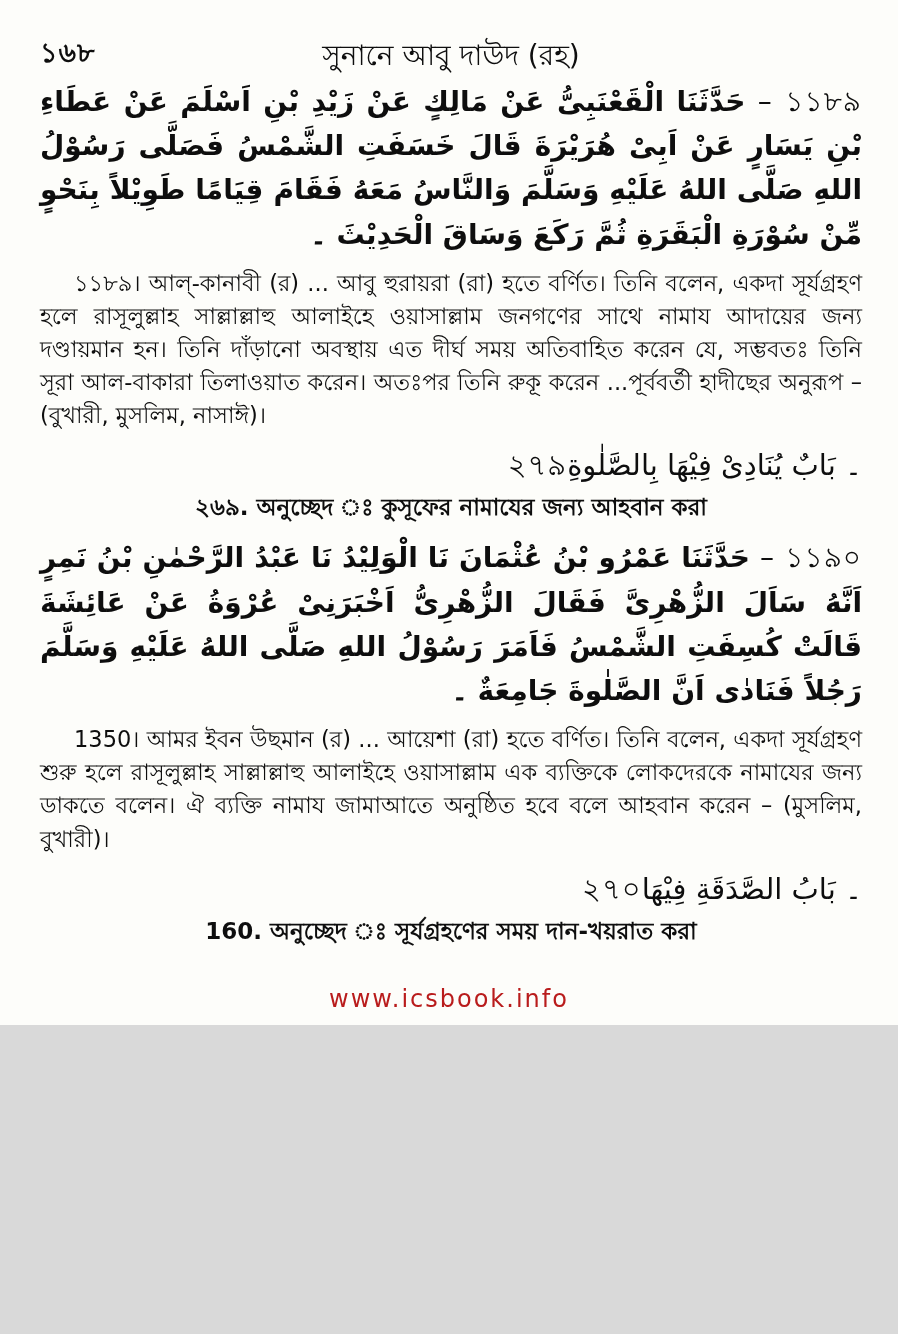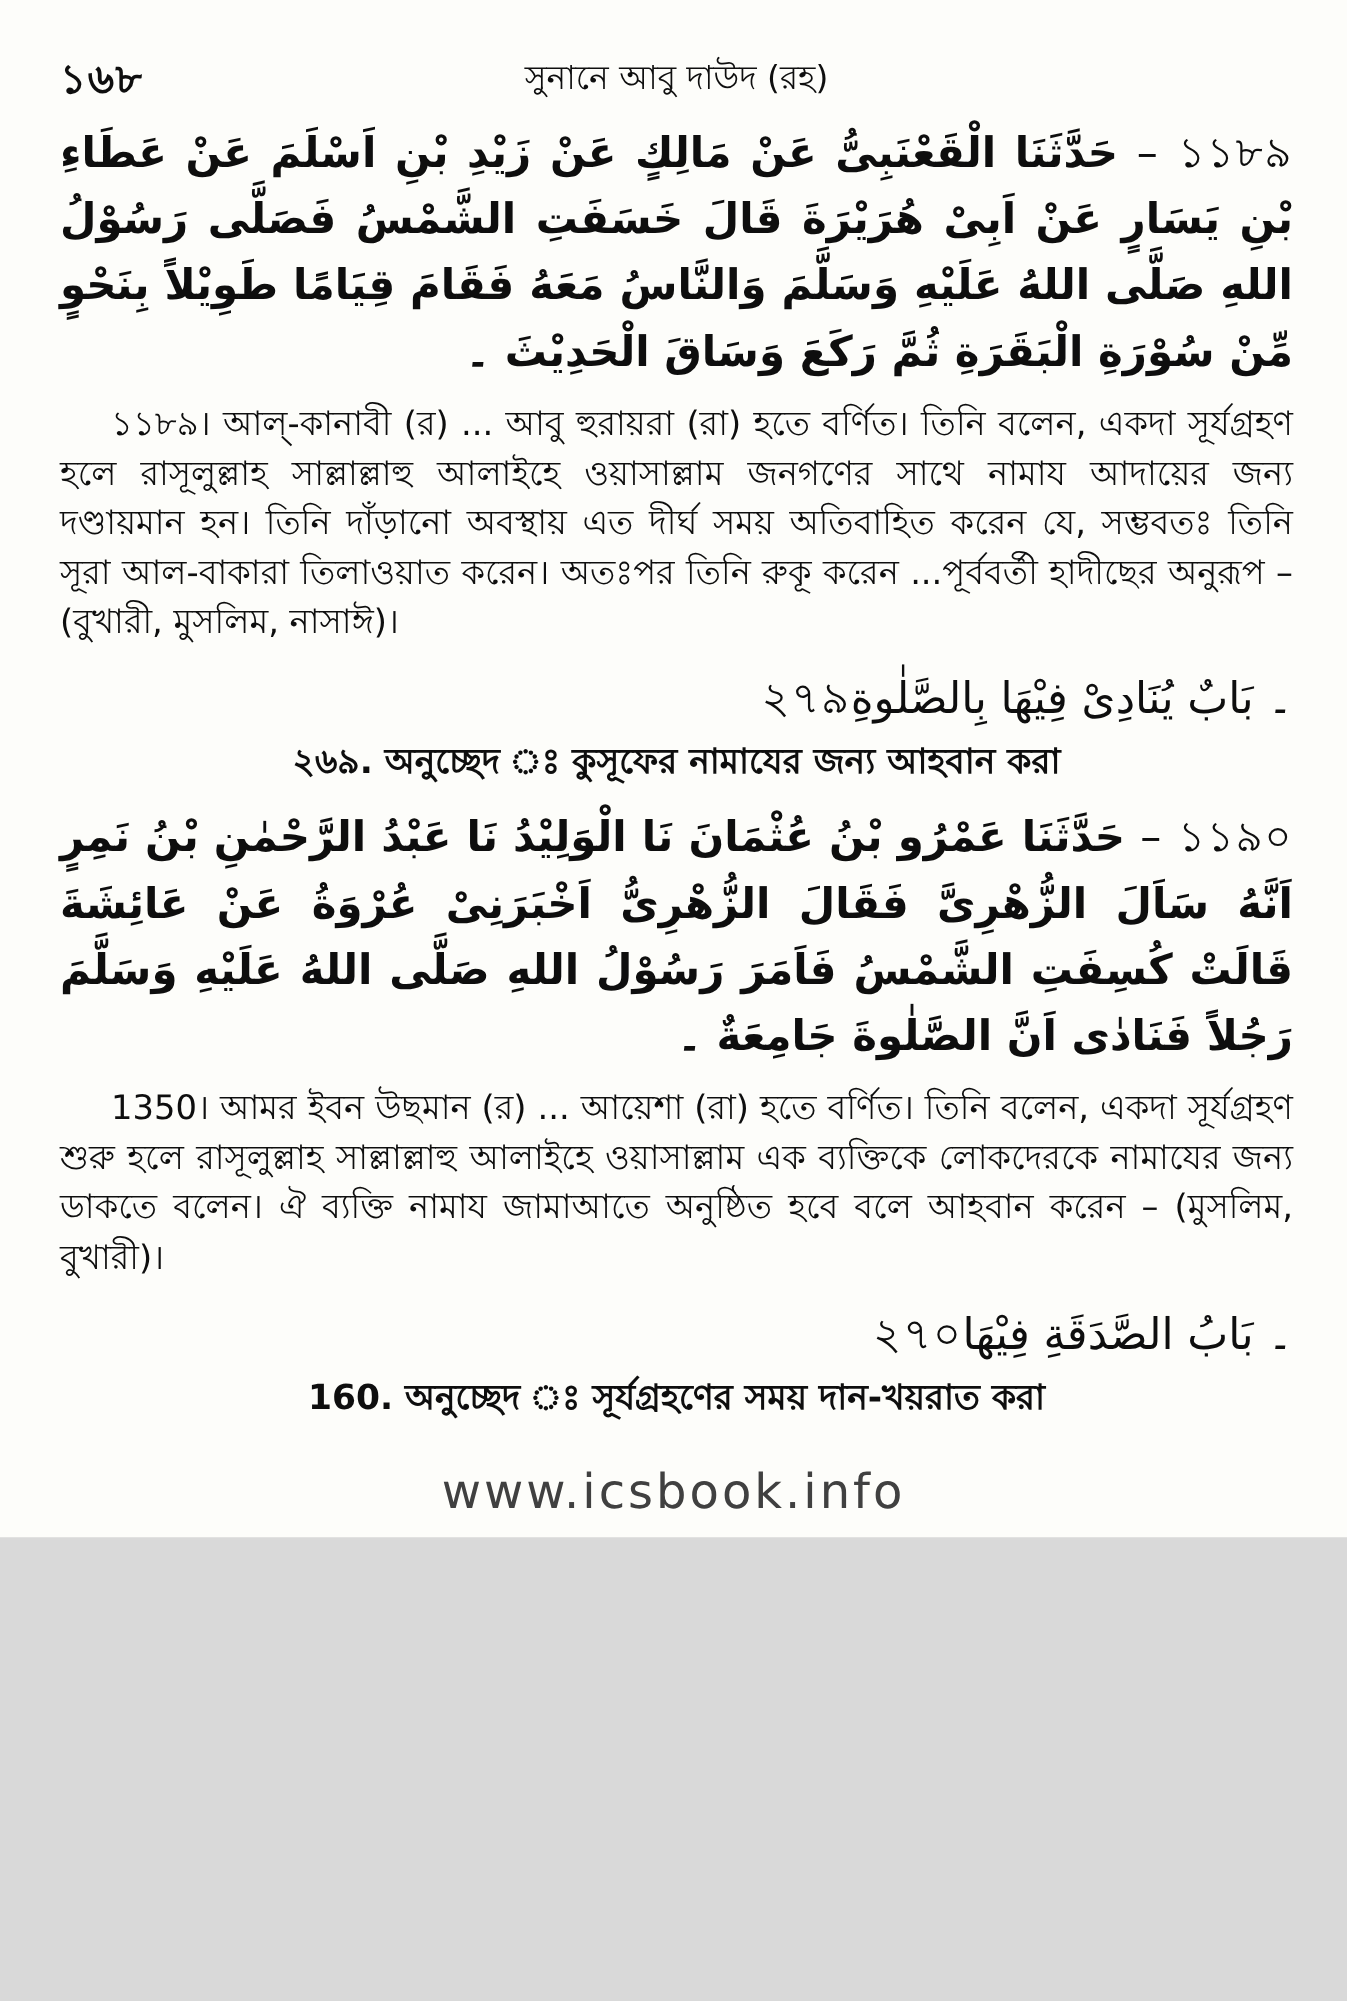--- a/index.html
+++ b/index.html
@@ -25,21 +25,21 @@
   .page-number {
     position: absolute;
     left: 0;
     top: 2px;
     font-size: 27px;
     font-weight: bold;
     letter-spacing: 1px;
   }
   .header-title {
     text-align: center;
-    font-size: 22px;
+    font-size: 28px;
     font-weight: normal;
     padding-top: 4px;
   }
 
   .arabic {
     direction: rtl;
     unicode-bidi: embed;
     font-size: 28px;
     font-weight: bold;
     line-height: 1.58;
@@ -76,23 +76,23 @@
     font-weight: bold;
     margin: 2px 0 8px 0;
   }
 
   .page-footer {
     position: absolute;
     left: 0;
     right: 0;
     bottom: 12px;
     text-align: center;
-    font-size: 32px;
+    font-size: 24px;
     letter-spacing: 2px;
-    color: #404040;
+    color: #b91c1c;
   }
 </style>
 </head>
 <body>
 
 <div class="page">
 
   <div class="page-header">
     <span class="page-number">১৬৮</span>
     <div class="header-title">সুনানে আবু দাউদ (রহ)</div>

